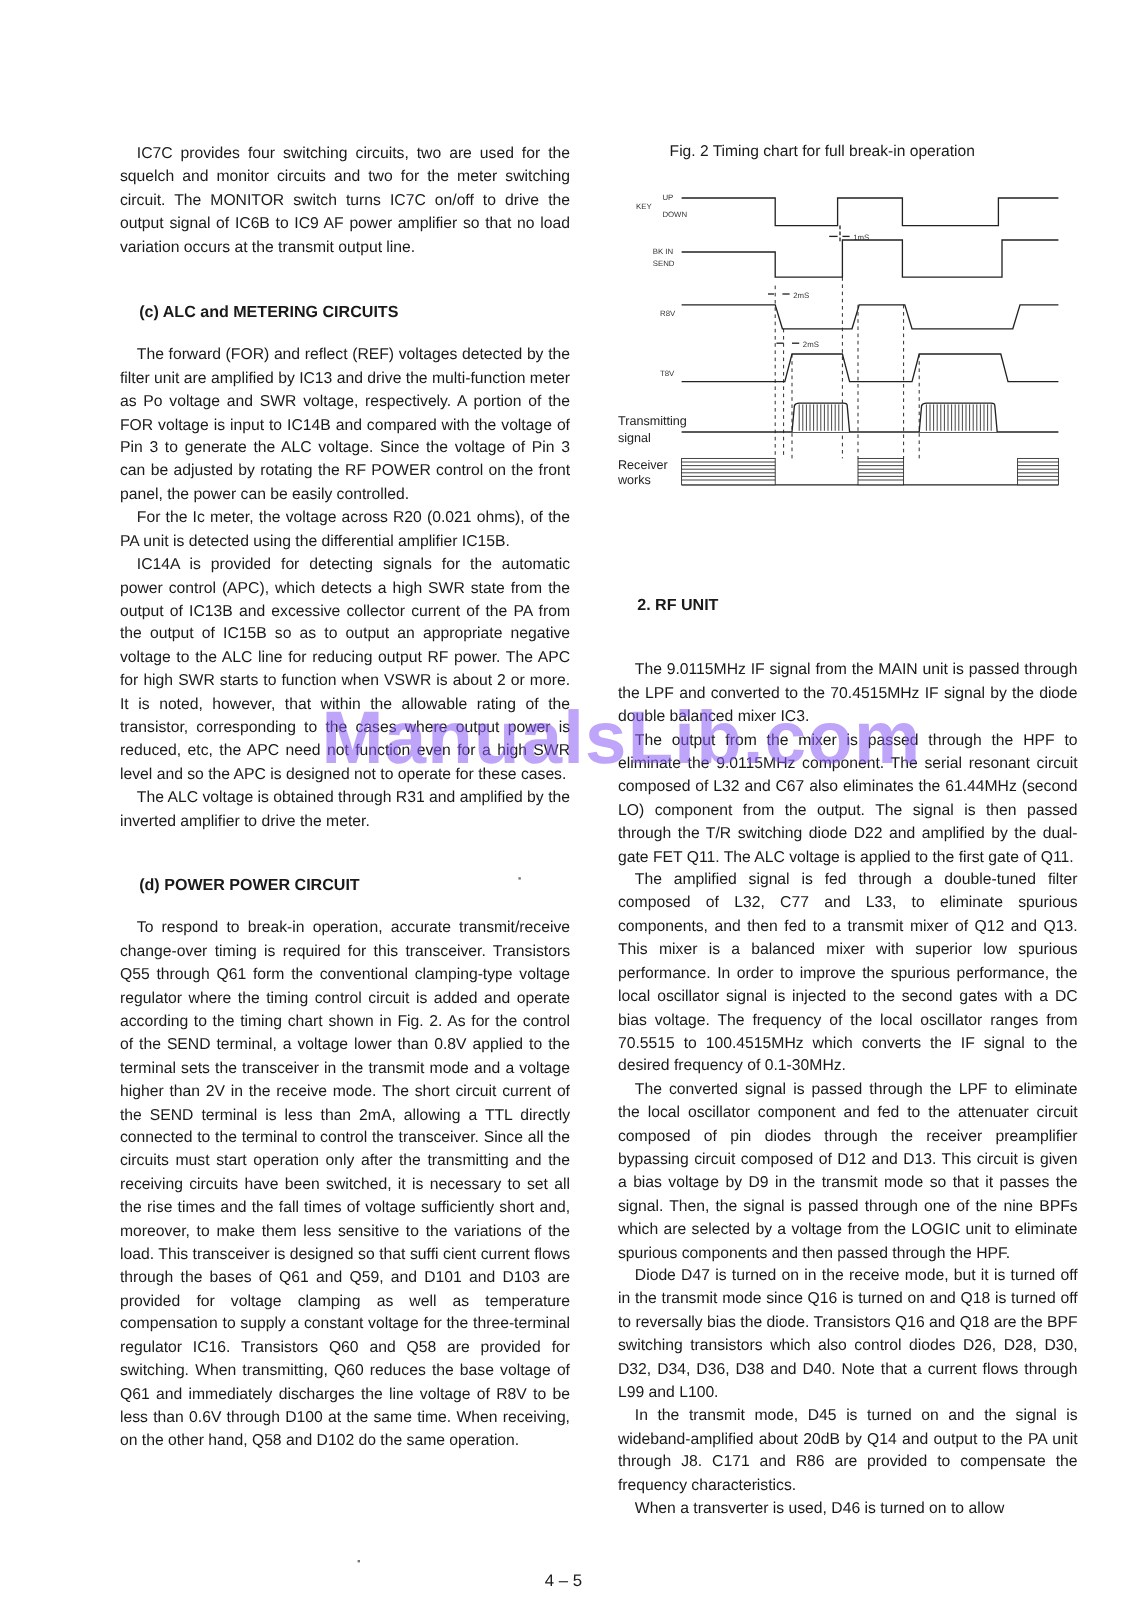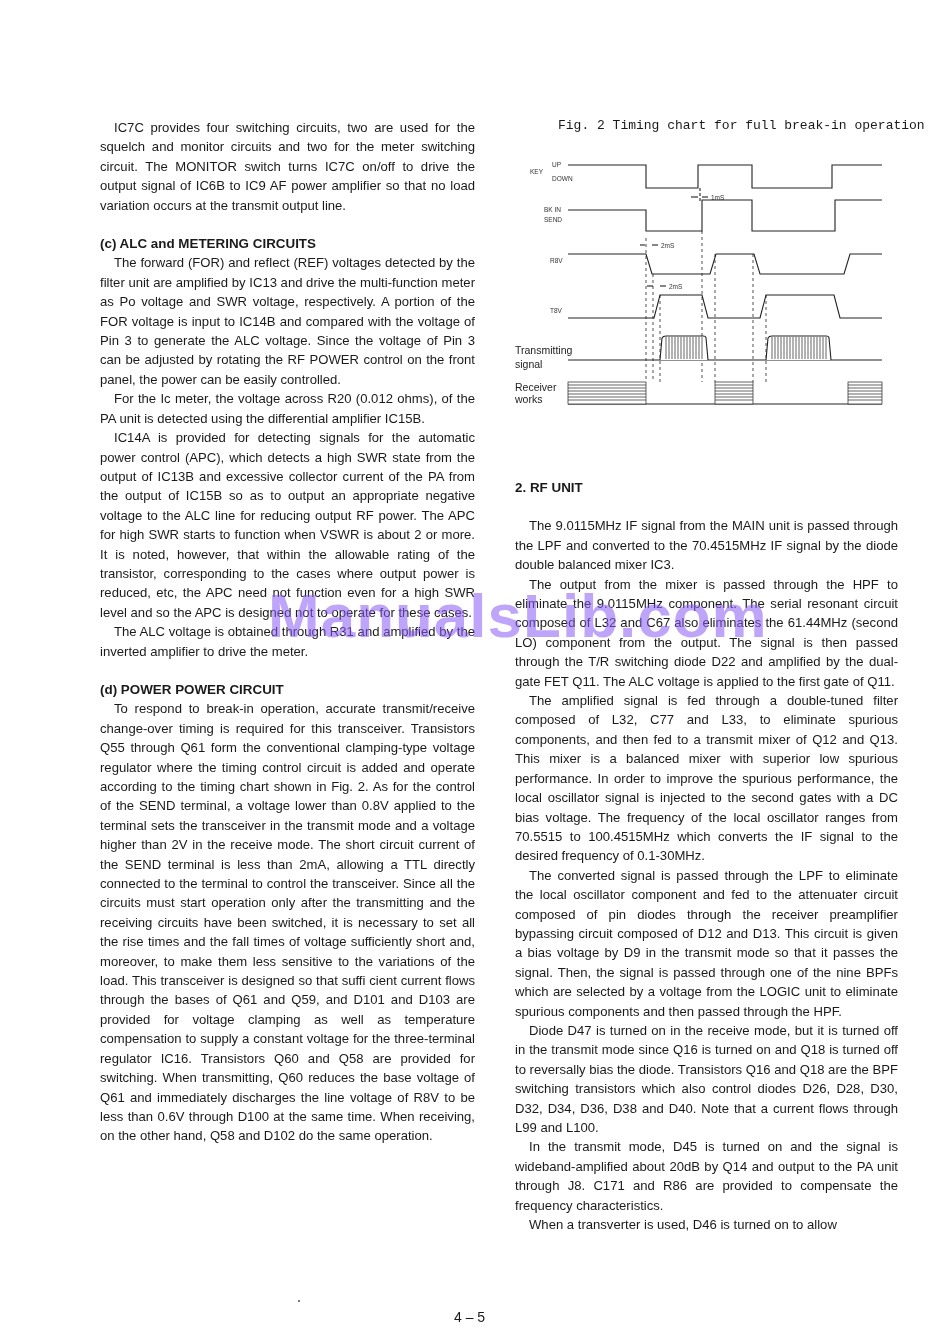--- a/index.html
+++ b/index.html
@@ -2,37 +2,37 @@
 <html><head>
 <meta charset="utf-8">
 <style>
   html, body { margin: 0; padding: 0; background: #ffffff; }
   body { width: 950px; height: 1343px; position: relative; overflow: hidden;
          font-family: "Liberation Sans", "DejaVu Sans", sans-serif; color: #1a1a1a; }
   .col { position: absolute; top: 0; width: 375px; font-size: 13.1px; line-height: 19.4px; text-align: justify; }
   .col.left { left: 100px; }
   .col.right { left: 515px; width: 383px; }
   .para { margin: 0; text-indent: 14px; }
-  .heading { margin: 0; font-weight: bold; font-size: 13.4px; }
-  .fig-title { position: absolute; left: 558px; top: 118px; font-size: 13px; font-family: Liberation Mono, monospace; }
+  .heading { margin: 16px; font-weight: bold; font-size: 13.4px; }
+  .fig-title { position: absolute; left: 558px; top: 118px; font-size: 13px; }
   .chart { position: absolute; left: 510px; top: 150px; }
   .watermark { position: absolute; left: 268px; top: 580px; font-size: 62px; font-weight: bold;
                color: #8b5cf6; opacity: 0.55; letter-spacing: 1px; pointer-events: none; }
   .page-num { position: absolute; left: 454px; top: 1309px; font-size: 14px; font-weight: normal; }
   .dot { position: absolute; width: 2px; height: 2px; background: #777; }
 </style>
 </head>
 <body>
 
 <div class="col left" style="top:118px;">
   <p class="para">IC7C provides four switching circuits, two are used for the squelch and monitor circuits and two for the meter switching circuit. The MONITOR switch turns IC7C on/off to drive the output signal of IC6B to IC9 AF power amplifier so that no load variation occurs at the transmit output line.</p>
   <div style="height:19px"></div>
   <p class="heading">(c) ALC and METERING CIRCUITS</p>
   <p class="para">The forward (FOR) and reflect (REF) voltages detected by the filter unit are amplified by IC13 and drive the multi-function meter as Po voltage and SWR voltage, respectively. A portion of the FOR voltage is input to IC14B and compared with the voltage of Pin 3 to generate the ALC voltage. Since the voltage of Pin 3 can be adjusted by rotating the RF POWER control on the front panel, the power can be easily controlled.</p>
-  <p class="para">For the Ic meter, the voltage across R20 (0.012 ohms), of the PA unit is detected using the differential amplifier IC15B.</p>
+  <p class="para">For the Ic meter, the voltage across R20 (0.021 ohms), of the PA unit is detected using the differential amplifier IC15B.</p>
   <p class="para">IC14A is provided for detecting signals for the automatic power control (APC), which detects a high SWR state from the output of IC13B and excessive collector current of the PA from the output of IC15B so as to output an appropriate negative voltage to the ALC line for reducing output RF power. The APC for high SWR starts to function when VSWR is about 2 or more. It is noted, however, that within the allowable rating of the transistor, corresponding to the cases where output power is reduced, etc, the APC need not function even for a high SWR level and so the APC is designed not to operate for these cases.</p>
   <p class="para">The ALC voltage is obtained through R31 and amplified by the inverted amplifier to drive the meter.</p>
   <div style="height:19px"></div>
   <p class="heading">(d) POWER POWER CIRCUIT</p>
   <p class="para">To respond to break-in operation, accurate transmit/receive change-over timing is required for this transceiver. Transistors Q55 through Q61 form the conventional clamping-type voltage regulator where the timing control circuit is added and operate according to the timing chart shown in Fig. 2. As for the control of the SEND terminal, a voltage lower than 0.8V applied to the terminal sets the transceiver in the transmit mode and a voltage higher than 2V in the receive mode. The short circuit current of the SEND terminal is less than 2mA, allowing a TTL directly connected to the terminal to control the transceiver. Since all the circuits must start operation only after the transmitting and the receiving circuits have been switched, it is necessary to set all the rise times and the fall times of voltage sufficiently short and, moreover, to make them less sensitive to the variations of the load. This transceiver is designed so that suffi cient current flows through the bases of Q61 and Q59, and D101 and D103 are provided for voltage clamping as well as temperature compensation to supply a constant voltage for the three-terminal regulator IC16. Transistors Q60 and Q58 are provided for switching. When transmitting, Q60 reduces the base voltage of Q61 and immediately discharges the line voltage of R8V to be less than 0.6V through D100 at the same time. When receiving, on the other hand, Q58 and D102 do the same operation.</p>
 </div>
 
 <div class="fig-title">Fig. 2 Timing chart for full break-in operation</div>
 
 <svg class="chart" width="390" height="260" viewBox="0 0 390 260" font-family="Liberation Sans, sans-serif" fill="none" stroke="#222" stroke-width="1.1">

